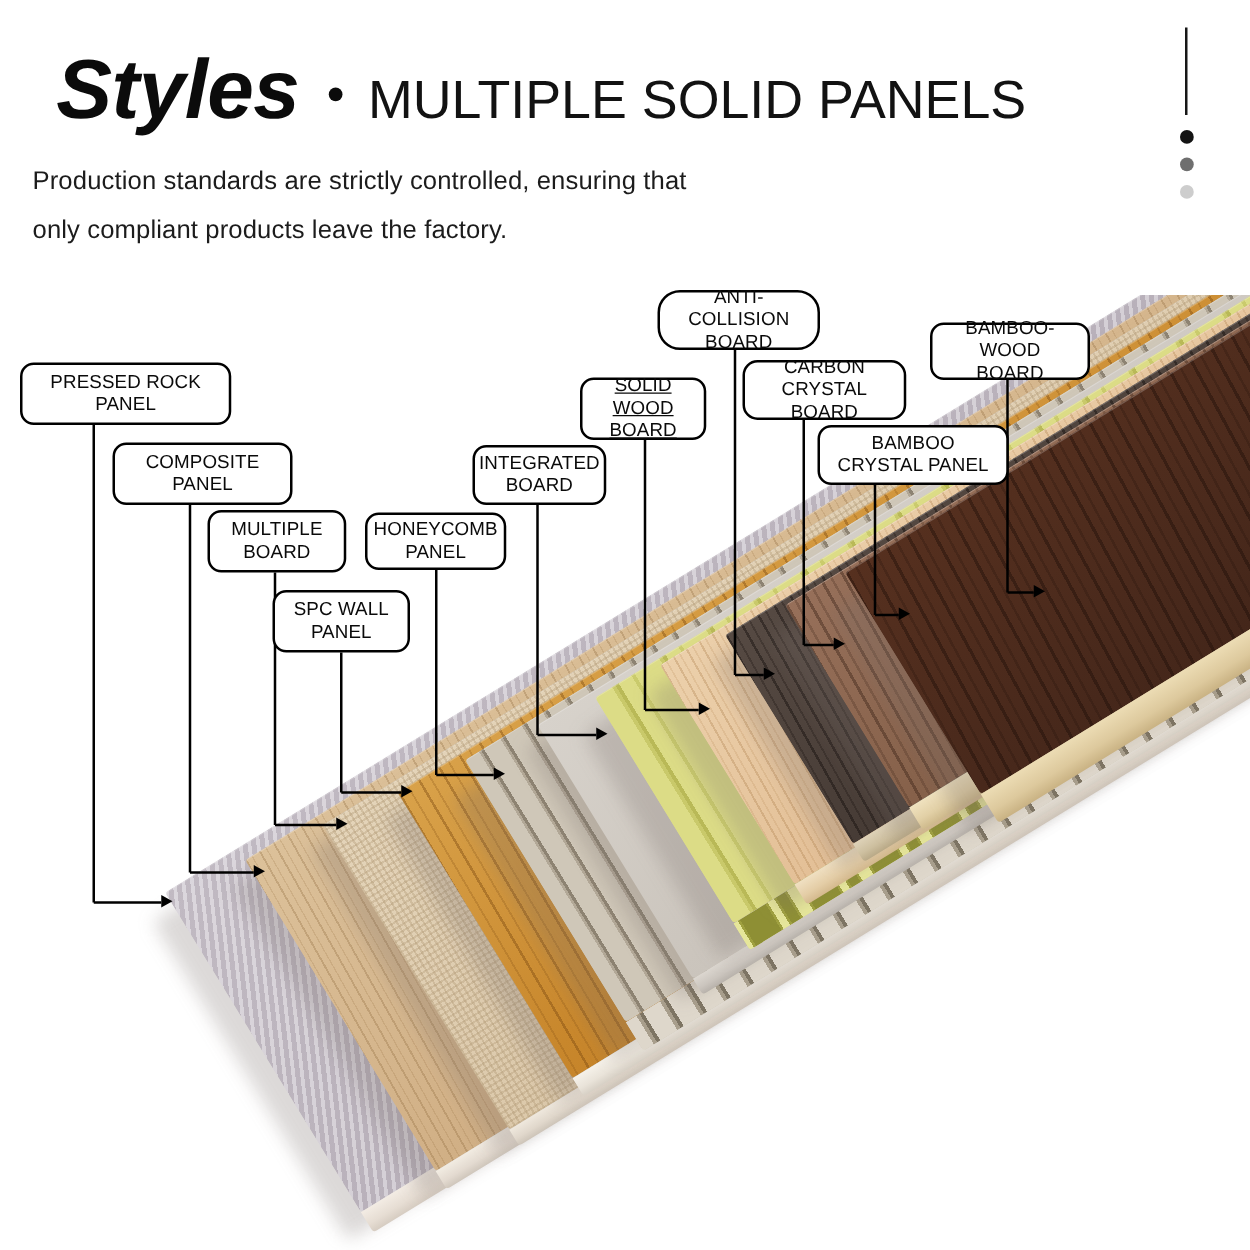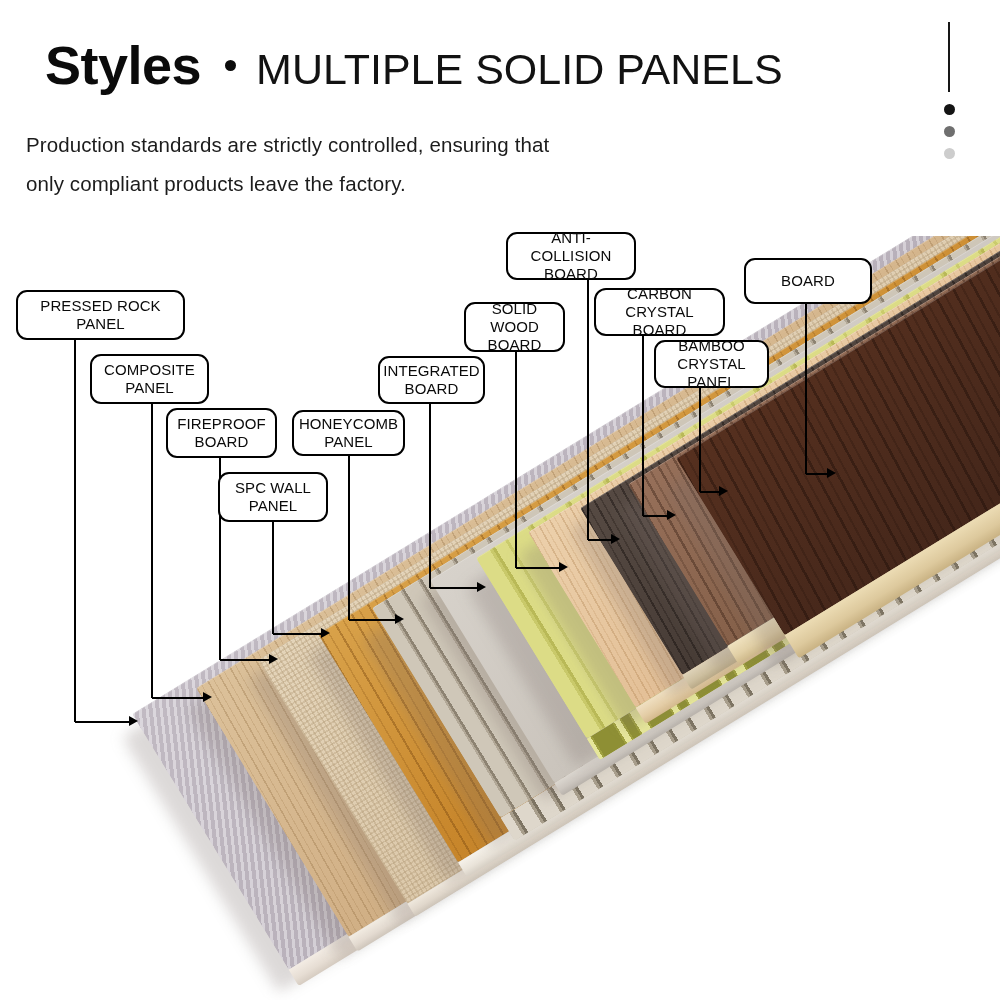--- a/index.html
+++ b/index.html
@@ -21,22 +21,22 @@
   #count-wrap { position: relative; display: inline-block; }
   #count {
     font-size: 66px; font-weight: bold; color: #0b0b0b;
     letter-spacing: -1px; line-height: 1;
   }
   #count-underline {
     position: absolute; left: 0; bottom: -14px;
     width: 100%; height: 7px; background: #0b0b0b;
   }
   #styles-word {
-    font-size: 54px; font-weight: bold; color: #0b0b0b;
-    margin-left: 19px; line-height: 1; letter-spacing: -0.5px;
+    font-size: 67px; font-weight: bold; color: #0b0b0b;
+    margin-left: 19px; line-height: 1; letter-spacing: -0.5px; font-style: italic;
   }
   #title-dot {
     width: 11px; height: 11px; border-radius: 50%;
     background: #0b0b0b; margin: 0 20px 0 24px;
     position: relative; top: -13px; flex: 0 0 auto;
   }
   #headline {
     font-size: 43px; color: #121212; line-height: 1;
     letter-spacing: 0px;
   }
@@ -195,32 +195,32 @@
     <div class="arrow-head" style="left: 129px; top: 716.4px;"></div>
     <div class="callout-box" style="left: 16px; top: 290px; width: 169px; height: 50px;">
       <div style="padding: 0px 5px;">
         <div>PRESSED ROCK</div>
         <div>PANEL</div>
       </div>
     </div>
     <div class="lead-v" style="left: 150.85px; top: 404px; height: 294px;"></div>
     <div class="lead-h" style="left: 152px; top: 696.85px; width: 51px;"></div>
     <div class="arrow-head" style="left: 203px; top: 692.4px;"></div>
-    <div class="callout-box" style="left: 90px; top: 354px; width: 119px; height: 50px;">
+    <div class="callout-box" style="left: 90px; top: 354px; width: 144px; height: 50px;">
       <div style="padding: 0px 5px;">
         <div>COMPOSITE</div>
         <div>PANEL</div>
       </div>
     </div>
     <div class="lead-v" style="left: 218.85px; top: 458px; height: 202px;"></div>
     <div class="lead-h" style="left: 220px; top: 658.85px; width: 49px;"></div>
     <div class="arrow-head" style="left: 269px; top: 654.4px;"></div>
     <div class="callout-box" style="left: 166px; top: 408px; width: 111px; height: 50px;">
       <div style="padding: 0px 5px;">
-        <div>FIREPROOF</div>
+        <div>MULTIPLE</div>
         <div>BOARD</div>
       </div>
     </div>
     <div class="lead-v" style="left: 271.85px; top: 522px; height: 112px;"></div>
     <div class="lead-h" style="left: 273px; top: 632.85px; width: 48px;"></div>
     <div class="arrow-head" style="left: 321px; top: 628.4px;"></div>
     <div class="callout-box" style="left: 218px; top: 472px; width: 110px; height: 50px;">
       <div style="padding: 0px 5px;">
         <div>SPC WALL</div>
         <div>PANEL</div>
@@ -240,54 +240,55 @@
     <div class="arrow-head" style="left: 477px; top: 582.4px;"></div>
     <div class="callout-box" style="left: 378px; top: 356px; width: 107px; height: 48px;">
       <div style="padding: 0px 5px;">
         <div>INTEGRATED</div>
         <div>BOARD</div>
       </div>
     </div>
     <div class="lead-v" style="left: 514.85px; top: 352px; height: 216px;"></div>
     <div class="lead-h" style="left: 516px; top: 566.85px; width: 43px;"></div>
     <div class="arrow-head" style="left: 559px; top: 562.4px;"></div>
-    <div class="callout-box" style="left: 464px; top: 302px; width: 101px; height: 50px;">
+    <div class="callout-box" style="left: 464px; top: 302px; width: 101px; height: 50px; text-decoration: underline;">
       <div style="padding: 0px 5px;">
         <div>SOLID WOOD</div>
         <div>BOARD</div>
       </div>
     </div>
     <div class="lead-v" style="left: 586.85px; top: 280px; height: 260px;"></div>
     <div class="lead-h" style="left: 588px; top: 538.85px; width: 23px;"></div>
     <div class="arrow-head" style="left: 611px; top: 534.4px;"></div>
-    <div class="callout-box" style="left: 506px; top: 232px; width: 130px; height: 48px;">
+    <div class="callout-box" style="left: 526px; top: 232px; width: 130px; height: 48px; border-radius: 18px;">
       <div style="padding: 0px 5px;">
         <div>ANTI-COLLISION</div>
         <div>BOARD</div>
       </div>
     </div>
     <div class="lead-v" style="left: 641.85px; top: 336px; height: 180px;"></div>
     <div class="lead-h" style="left: 643px; top: 514.85px; width: 24px;"></div>
     <div class="arrow-head" style="left: 667px; top: 510.4px;"></div>
     <div class="callout-box" style="left: 594px; top: 288px; width: 131px; height: 48px; border-radius: 12px;">
       <div style="padding: 0px 5px;">
         <div>CARBON CRYSTAL</div>
         <div>BOARD</div>
       </div>
     </div>
     <div class="lead-v" style="left: 698.85px; top: 388px; height: 104px;"></div>
     <div class="lead-h" style="left: 700px; top: 490.85px; width: 19px;"></div>
     <div class="arrow-head" style="left: 719px; top: 486.4px;"></div>
-    <div class="callout-box" style="left: 654px; top: 340px; width: 115px; height: 48px;">
+    <div class="callout-box" style="left: 654px; top: 340px; width: 153px; height: 48px;">
       <div style="padding: 0px 5px;">
         <div>BAMBOO</div>
         <div>CRYSTAL PANEL</div>
       </div>
     </div>
     <div class="lead-v" style="left: 804.85px; top: 304px; height: 170px;"></div>
     <div class="lead-h" style="left: 806px; top: 472.85px; width: 21px;"></div>
     <div class="arrow-head" style="left: 827px; top: 468.4px;"></div>
     <div class="callout-box" style="left: 744px; top: 258px; width: 128px; height: 46px;">
       <div style="padding: 0px 5px;">
+        <div>BAMBOO-WOOD</div>
         <div>BOARD</div>
       </div>
     </div>
   </div>
 
 </body></html>

